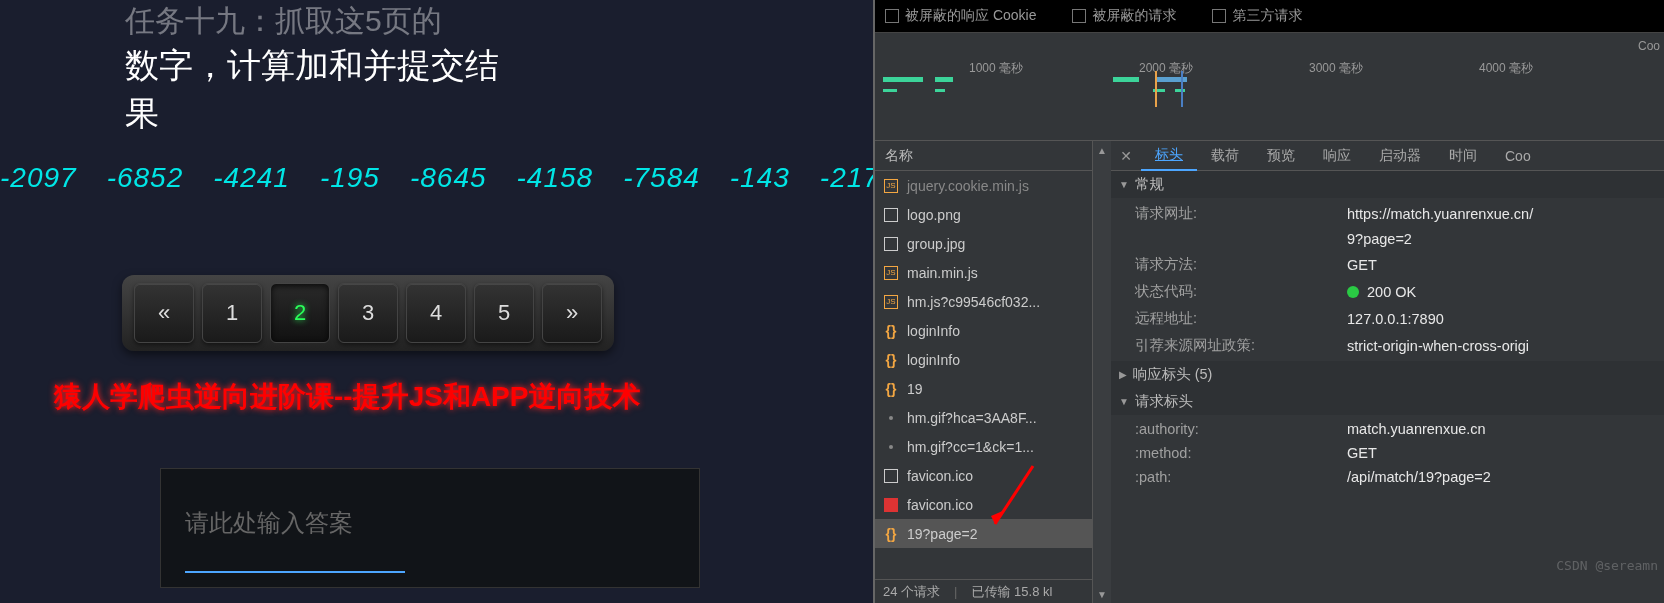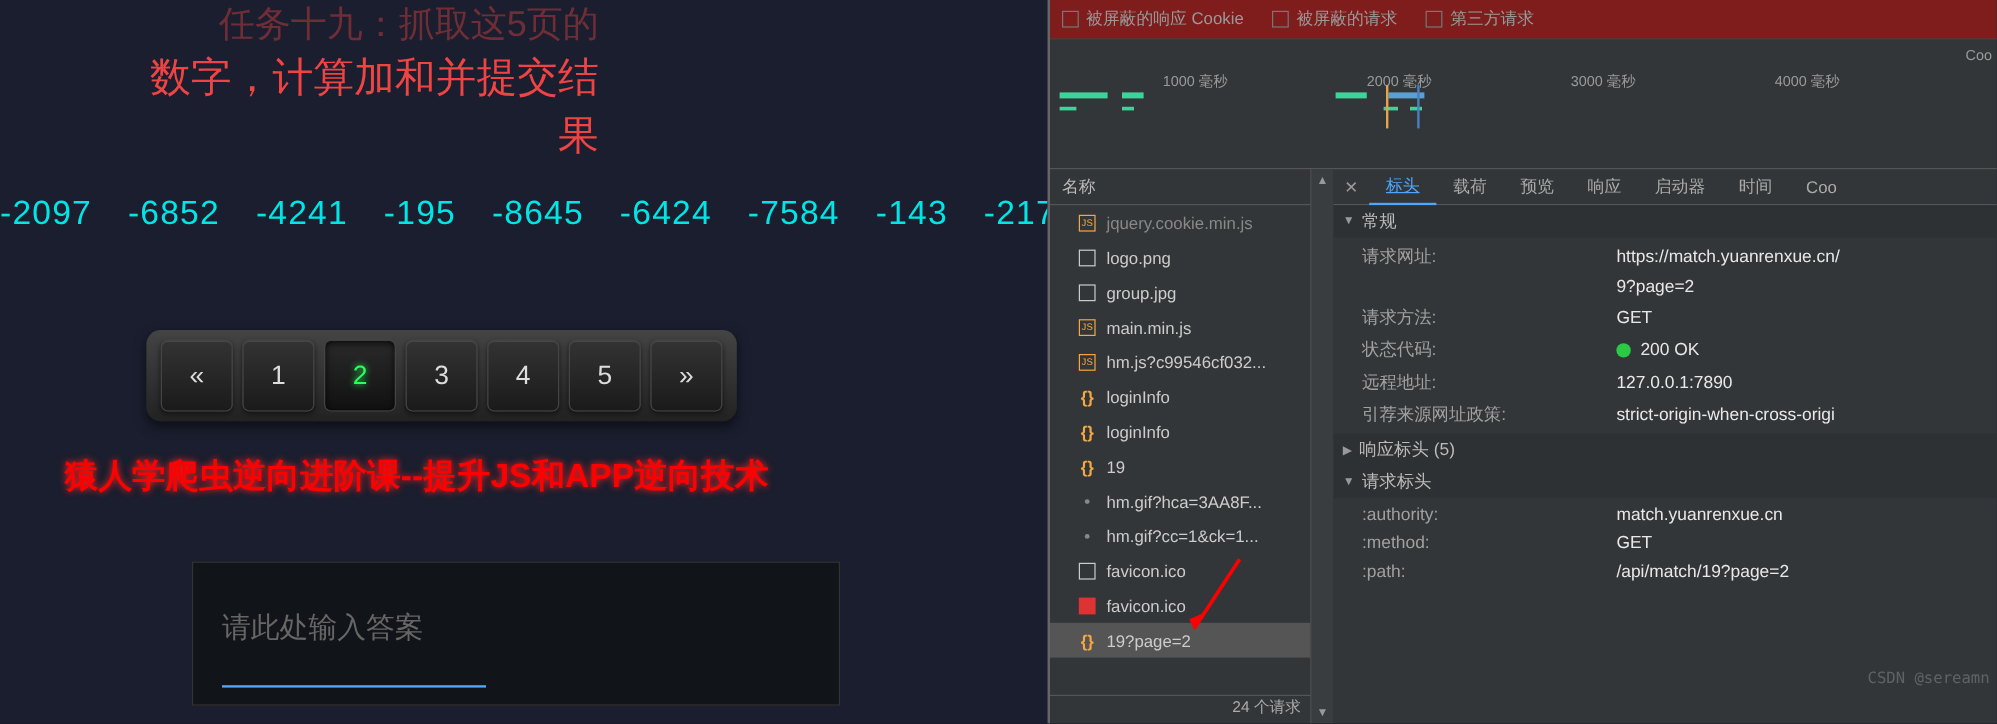--- a/index.html
+++ b/index.html
@@ -1,53 +1,53 @@
 <!DOCTYPE html>
 <html><head>
 <meta charset="utf-8">
 <style>
 * { margin: 0; padding: 0; box-sizing: border-box; }
 body { font-family: "Microsoft YaHei", Arial, sans-serif; background: #1a1e2e; color: #ccc; width: 1664px; height: 603px; overflow: hidden; display: flex; }
 .left-pane { width: 873px; height: 100%; background: #1a1e2e; position: relative; overflow: hidden; }
-.task-text { position: absolute; top: 0; left: 125px; font-size: 34px; color: #ef4444; line-height: 1.4; text-align: right; }
+.task-text { position: absolute; top: 0; left: 125px; font-size: 34px; color: #ffffff; line-height: 1.4; }
 .numbers { position: absolute; top: 162px; left: 0; white-space: nowrap; font-size: 28px; color: #00e6e6; font-weight: 300; letter-spacing: 1px; }
-.numbers span { margin-right: 30px; }
+.numbers span { margin-right: 30px; font-style: italic; }
 .pagination-wrap { position: absolute; top: 275px; left: 122px; background: linear-gradient(#444, #222); border-radius: 12px; padding: 8px; display: flex; box-shadow: 0 4px 10px rgba(0,0,0,0.5); }
 .pg-btn { width: 60px; height: 60px; background: linear-gradient(#333, #1a1a1a); border: 1px solid #444; border-radius: 6px; margin: 0 4px; display: flex; align-items: center; justify-content: center; font-size: 22px; color: #ddd; cursor: pointer; box-shadow: inset 0 1px 0 rgba(255,255,255,0.1), 0 2px 4px rgba(0,0,0,0.5); }
 .pg-btn.active { color: #2aff5a; text-shadow: 0 0 6px #2aff5a; background: linear-gradient(#2a2a2a, #111); box-shadow: inset 0 2px 6px rgba(0,0,0,0.8); }
 .promo { position: absolute; top: 378px; left: 10px; font-size: 28px; color: #ff0000; font-weight: 600; text-shadow: 0 0 6px #ff2222; padding-left: 44px; }
 .answer-box { position: absolute; top: 468px; left: 160px; width: 540px; height: 120px; background: #111418; border: 1px solid #333; padding: 38px 24px; }
 .answer-box .label { font-size: 24px; color: #666; }
 .answer-box .underline { position:absolute; bottom:14px; left:24px; width:220px; height:2px; background:#4da6ff; }
 
 .devtools { flex: 1; height: 100%; background: #333639; display: flex; flex-direction: column; border-left: 2px solid #666; position: relative; }
-.filter-bar { height: 24px; background: #7f1d1d; display:flex; align-items:center; padding:16px 10px; gap:24px; font-size:14px; color:#999; border-bottom:1px solid #444; }
+.filter-bar { height: 24px; background: #000000; display:flex; align-items:center; padding:16px 10px; gap:36px; font-size:14px; color:#999; border-bottom:1px solid #444; }
 .filter-bar label { display:flex; align-items:center; gap:6px; }
 .checkbox { width:14px; height:14px; border:1px solid #777; display:inline-block; }
 .timeline { height: 108px; border-bottom:1px solid #555; position:relative; background:#333639; }
 .timeline .ticks { position:absolute; top:6px; left:0; right:0; height:18px; display:flex; }
 .tick { position:absolute; font-size:12px; color:#999; text-align:right; width:70px;margin-top:21px; }
 .timeline-bars { position:absolute; top:38px; left:0; right:0; height:36px; }
 .tl-bar { position:absolute; height:5px; background:#3cd49a; top:6px; }
 .tl-bar.thin { height:3px; }
 .tl-line { position:absolute; top:0; bottom:0; width:2px; }
 .content-row { flex:1; display:flex; min-height:0; }
 .name-panel { width: 218px; border-right:1px solid #555; display:flex; flex-direction:column; background:#333639; }
 .panel-header { height:30px; border-bottom:1px solid #555; display:flex; align-items:center; padding:0 10px; font-size:14px; color:#bbb; }
 .name-list { flex:1; overflow:hidden; }
-.name-row { height:29px; display:flex; align-items:center; padding:0 23px; font-size:14px; color:#ccc; gap:8px; white-space:nowrap; overflow:hidden; }
+.name-row { height:29px; display:flex; align-items:center; padding:0 8px; font-size:14px; color:#ccc; gap:8px; white-space:nowrap; overflow:hidden; }
 .name-row.selected { background:#555; }
 .name-row.cut { color:#888; }
 .file-icon { width:16px; height:16px; flex-shrink:0; display:flex; align-items:center; justify-content:center; }
 .icon-img { width:14px; height:14px; border:1px solid #ccc; background:none; }
 .icon-js { width:14px; height:14px; border:1px solid #f4a742; display:flex; align-items:center; justify-content:center; font-size:8px; color:#f4a742; }
 .icon-json { color:#f4a742; font-size:14px; font-weight:bold; }
 .icon-gif { width:4px; height:4px; border-radius:50%; background:#888; }
 .icon-favred { width:14px; height:14px; background:#d33; }
-.summary-bar { height:24px; border-top:1px solid #555; display:flex; align-items:flex-end; padding:0 8px; font-size:13px; color:#aaa; gap:14px;flex-direction:column; }
+.summary-bar { height:24px; border-top:1px solid #555; display:flex; align-items:center; padding:0 8px; font-size:13px; color:#aaa; gap:14px; }
 .scroll-gutter { width:18px; background:#3a3d40; position:relative; }
 .scroll-arrow { position:absolute; left:0; right:0; height:18px; display:flex; align-items:center; justify-content:center; font-size:10px; color:#999; }
 .detail-panel { flex:1; display:flex; flex-direction:column; background:#333639; }
 .tab-bar { height:30px; border-bottom:1px solid #555; display:flex; align-items:center; font-size:14px; color:#aaa; }
 .tab-bar .close-x { width:30px; text-align:center; cursor:pointer; color:#999; }
 .tab { padding:0 14px; height:30px; display:flex; align-items:center; cursor:pointer; }
 .tab.active { color:#4da6ff; border-bottom:2px solid #4da6ff;text-decoration:underline; }
 .detail-body { flex:1; overflow:hidden; font-size:14.5px; }
 .section-hdr { background:#2e3134; padding:4px 8px; color:#bbb; display:flex; align-items:center; gap:6px; }
 .section-hdr .tri { font-size:10px; color:#999; }
@@ -61,21 +61,21 @@
 </style>
 </head>
 <body>
 
 <div class="left-pane">
   <div class="task-text">
     <div style="opacity:0.4;font-size:30px">任务十九：抓取这5页的</div>
     <div>数字，计算加和并提交结</div>
     <div>果</div>
   </div>
-  <div class="numbers" id="numbers"><span>-2097</span><span>-6852</span><span>-4241</span><span>-195</span><span>-8645</span><span>-6424</span><span>-7584</span><span>-143</span><span>-217</span></div>
+  <div class="numbers" id="numbers"><span>-2097</span><span>-6852</span><span>-4241</span><span>-195</span><span>-8645</span><span>-4158</span><span>-7584</span><span>-143</span><span>-217</span></div>
   <div class="pagination-wrap">
     <div class="pg-btn">«</div>
     <div id="pg-pages" style="display: contents;"><div class="pg-btn">1</div><div class="pg-btn active">2</div><div class="pg-btn">3</div><div class="pg-btn">4</div><div class="pg-btn">5</div></div>
     <div class="pg-btn">»</div>
   </div>
   <div class="promo">猿人学爬虫逆向进阶课--提升JS和APP逆向技术</div>
   <div class="answer-box">
     <div class="label">请此处输入答案</div>
     <div class="underline"></div>
   </div>

